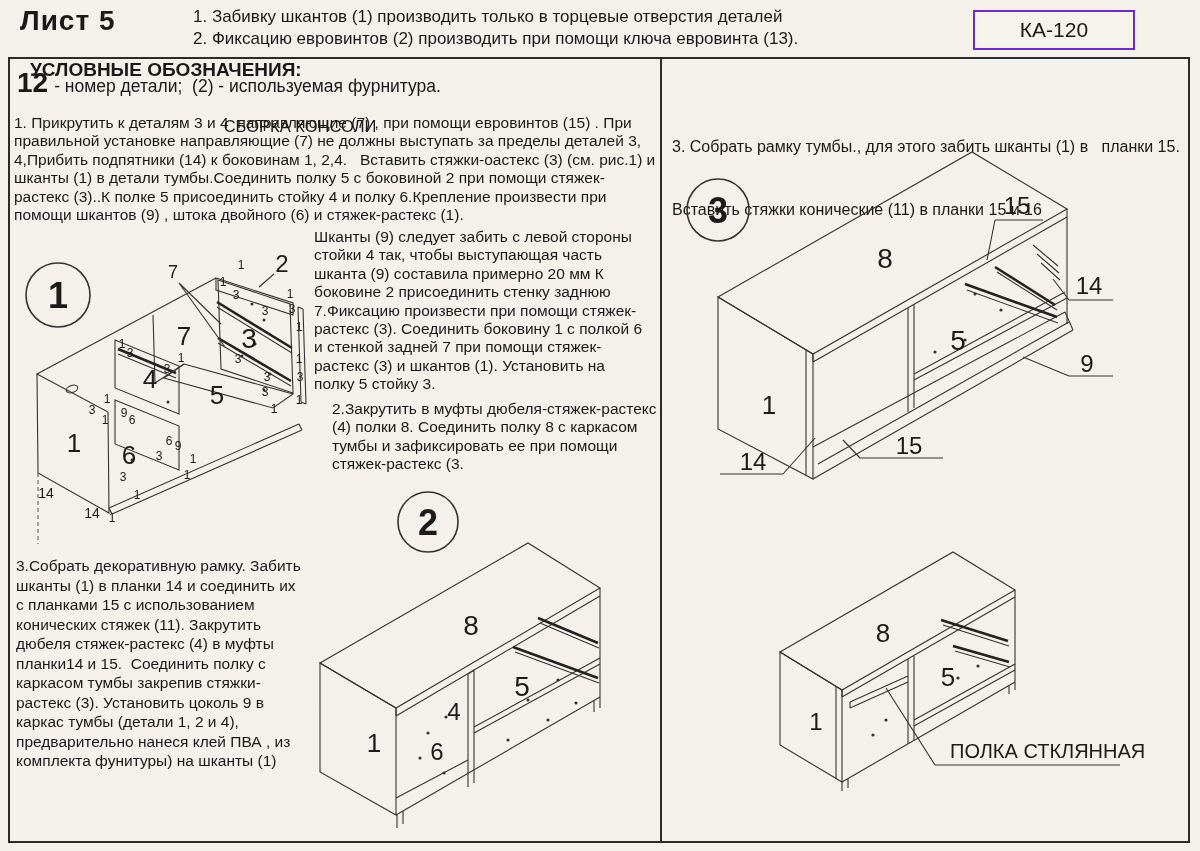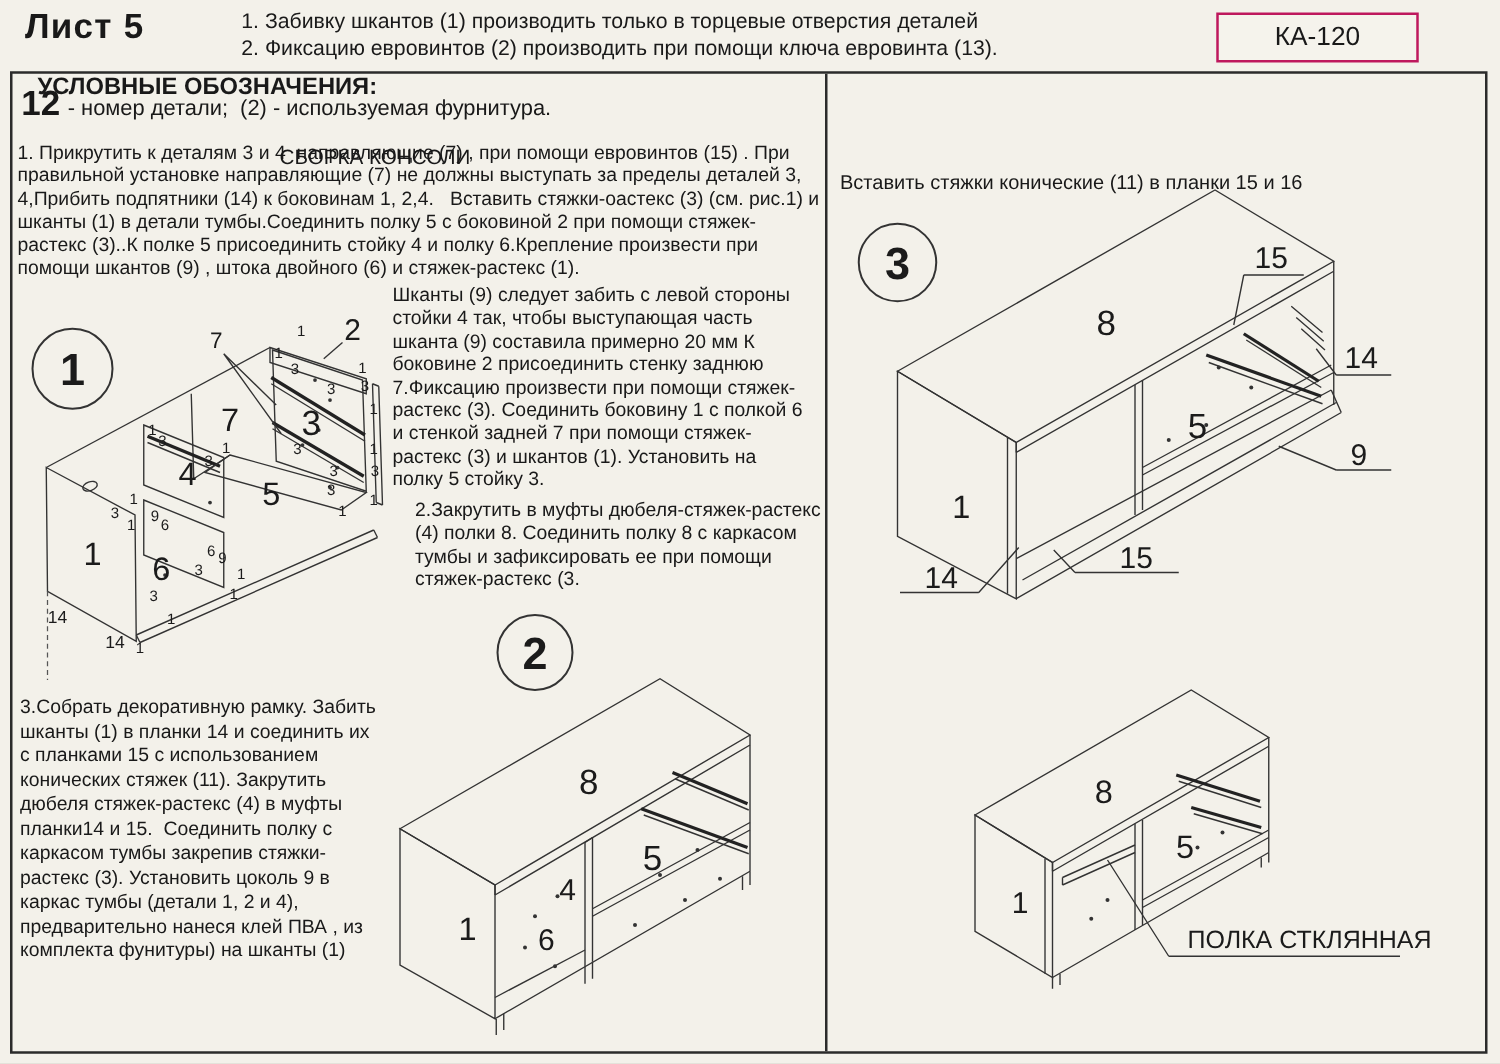--- a/index.html
+++ b/index.html
@@ -6,21 +6,21 @@
   html,body { background:#cfccc4; }
   .page {
     position:relative; width:1200px; height:851px;
     background:#f3f1ea; color:#191919; overflow:hidden;
     font-family:"Liberation Sans", sans-serif;
   }
   .hdr-title { position:absolute; left:20px; top:5px; font-size:28px; font-weight:bold; letter-spacing:1px; }
   .hdr-notes { position:absolute; left:193px; top:6px; font-size:17px; line-height:22px; }
   .code-box {
     position:absolute; left:973px; top:10px; width:162px; height:40px;
-    border:2px solid #be185d; display:flex; align-items:center; justify-content:center;
+    border:2px solid #6d28d9; display:flex; align-items:center; justify-content:center;
     font-size:21px; background:#f5f3ec;
   }
   .frame { position:absolute; left:8px; top:57px; width:1182px; height:786px; border:2px solid #2b2b2b; }
   .vdiv { position:absolute; left:650px; top:0; width:2px; height:100%; background:#2b2b2b; }
   .tb { position:absolute; font-size:15.5px; line-height:18.4px; white-space:pre-wrap; }
   .legend-title { left:20px; top:2px; font-size:19px; font-weight:bold; }
   .legend-line { left:7px; top:15px; display:flex; align-items:baseline; white-space:pre-wrap; }
   .legend-num { font-size:28px; font-weight:bold; margin-right:6px;text-align:center; }
   .legend-rest { font-size:17.5px; font-weight:normal; }
   .assembly-title { left:140px; top:40px; width:300px; text-align:center; font-size:16.5px;margin-top:18px; }
@@ -200,20 +200,21 @@
       <g text-anchor="middle">
           <text x="163" y="145" font-size="28" text-anchor="middle">8</text>
           <text x="66" y="262" font-size="26" text-anchor="middle">1</text>
           <text x="146" y="230" font-size="24" text-anchor="middle">4</text>
           <text x="129" y="270" font-size="24" text-anchor="middle">6</text>
           <text x="214" y="206" font-size="28" text-anchor="middle">5</text>
         </g>
     </svg>
 
     <div class="tb rstep3">
+      <div>3. Собрать рамку тумбы., для этого забить шканты (1) в   планки 15.</div>
       <div>Вставить стяжки конические (11) в планки 15 и 16</div>
     </div>
 
     <svg class="fig fig3" width="530" height="345" viewBox="0 0 530 345">
       <circle class="ln2" cx="53" cy="68" r="31"></circle>
       <text class="badge-num" x="53" y="81" font-size="36" text-anchor="middle">3</text>
 
       <path class="ln" d="M53,155 L307,10 L402,67 L148,212 Z"></path>
       <path class="ln" d="M148,212 L148,220 M148,220 L402,75 M402,67 L402,75"></path>
 

